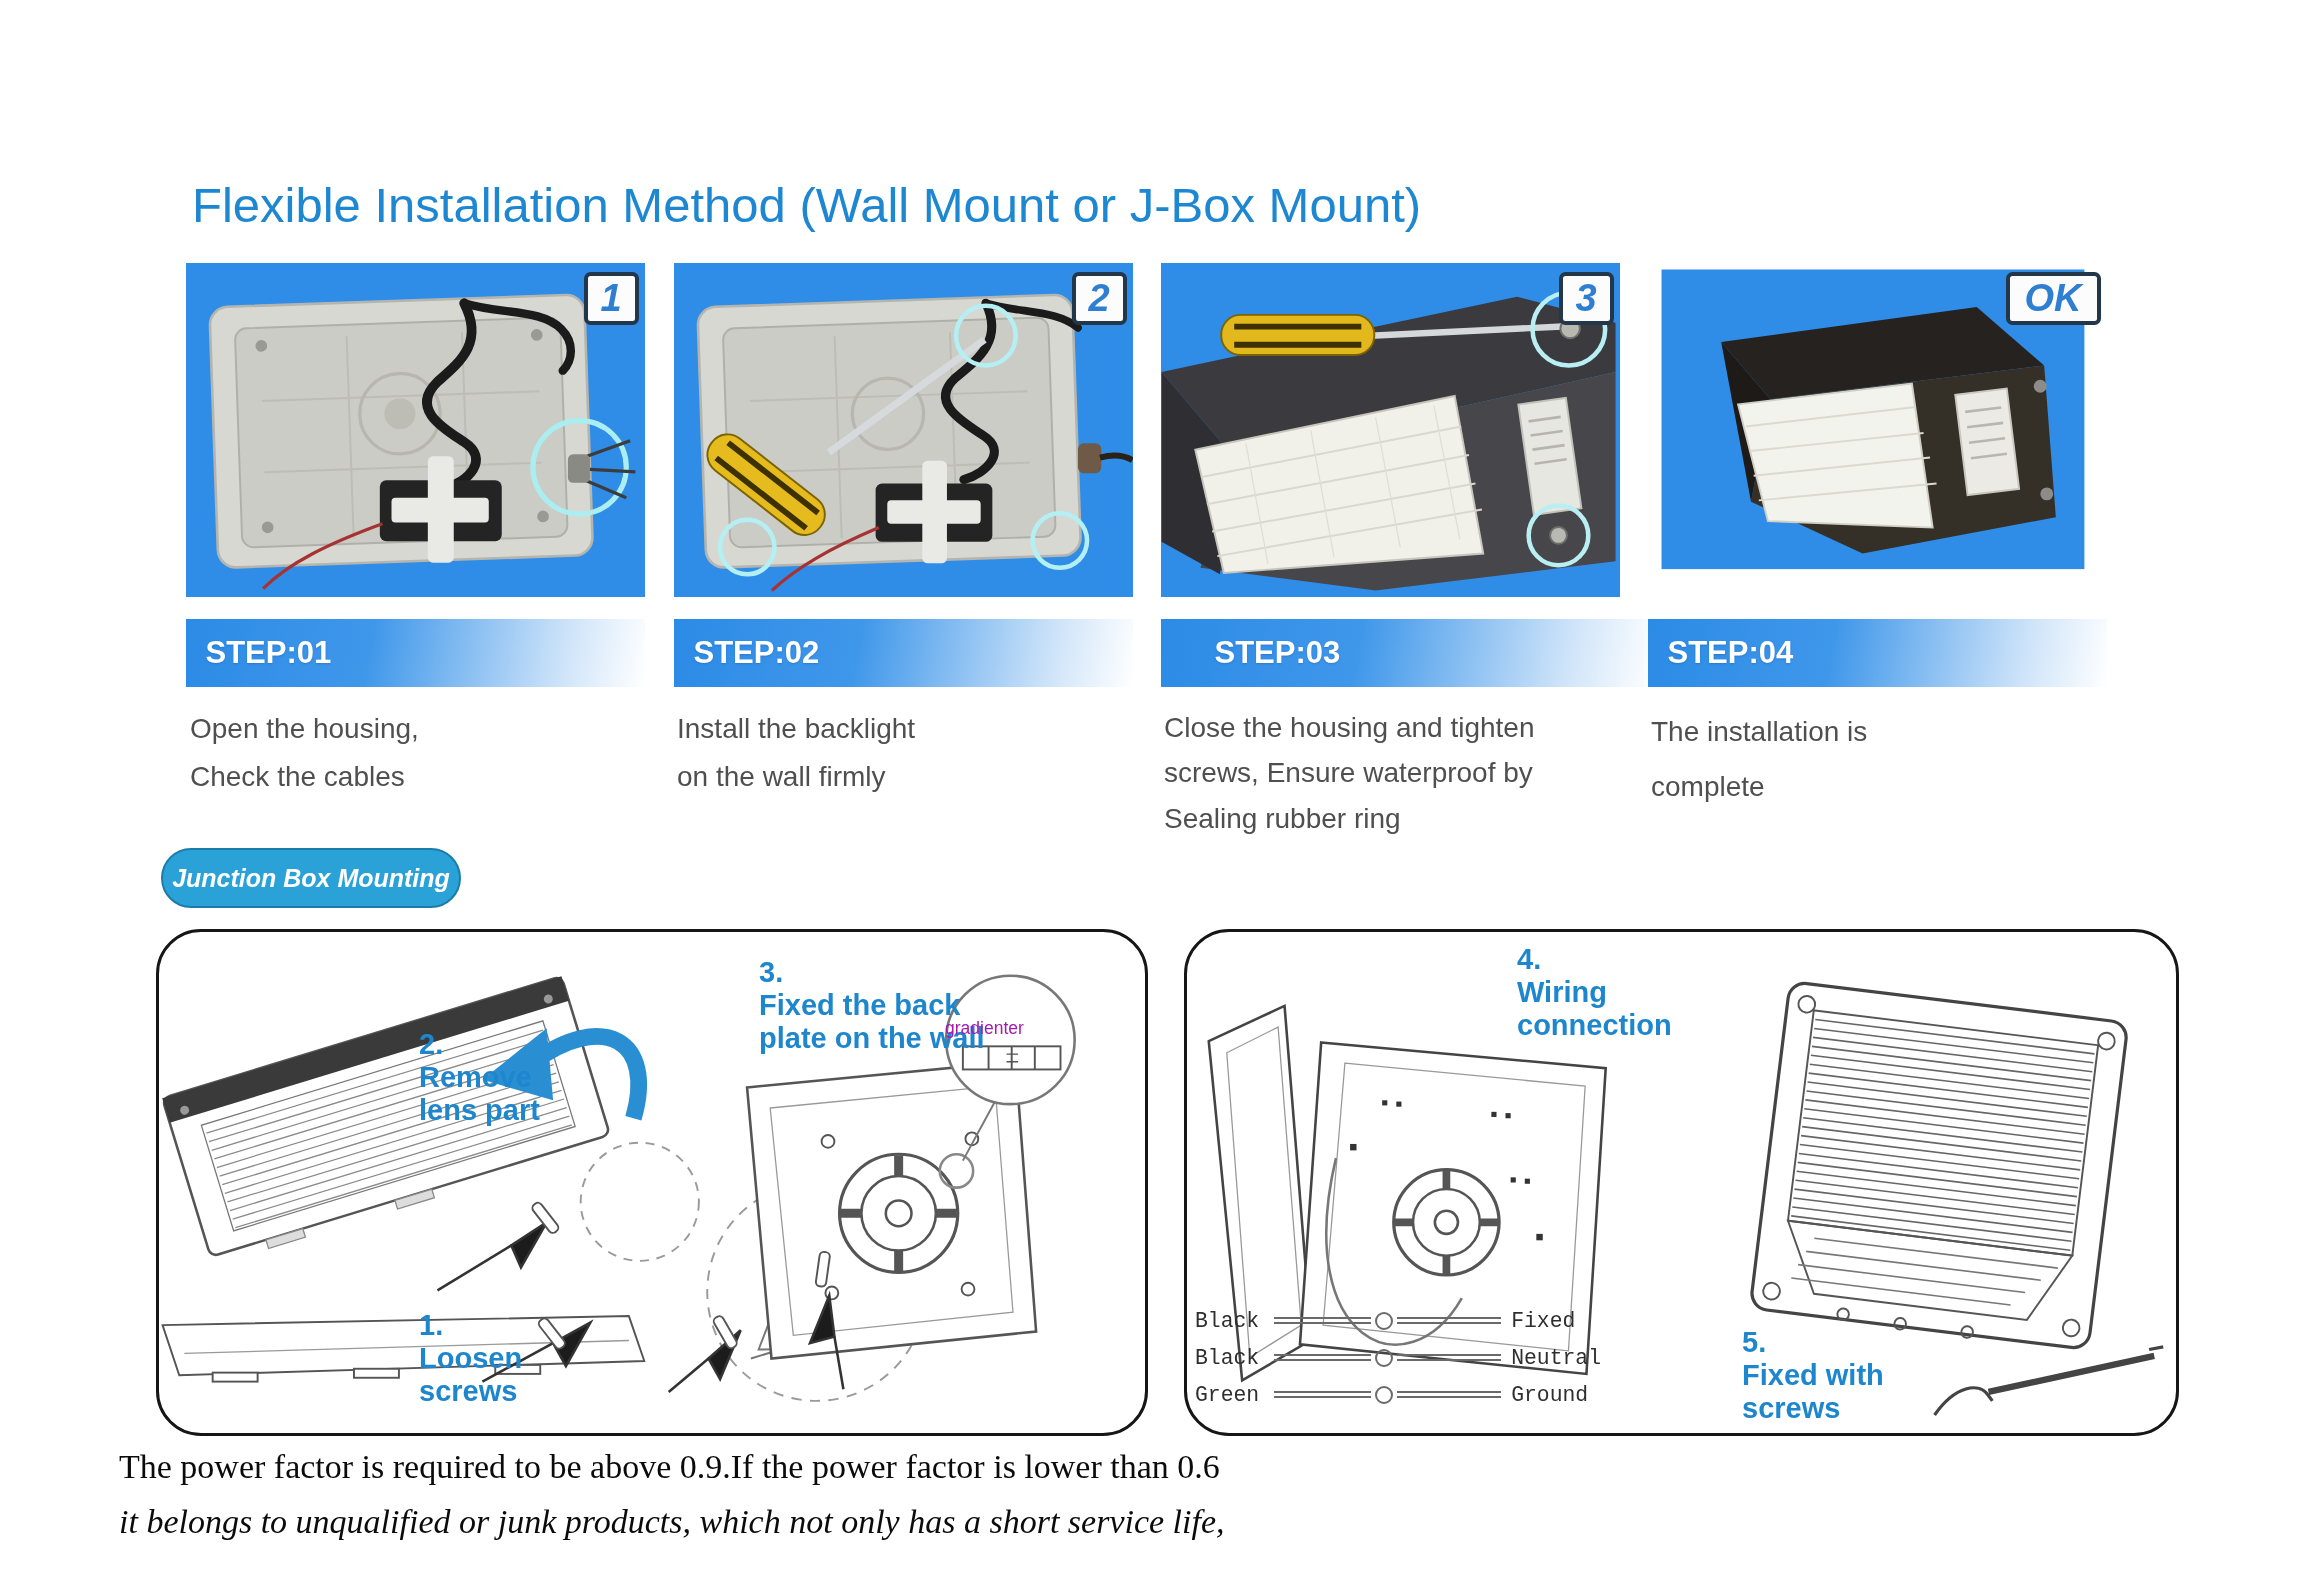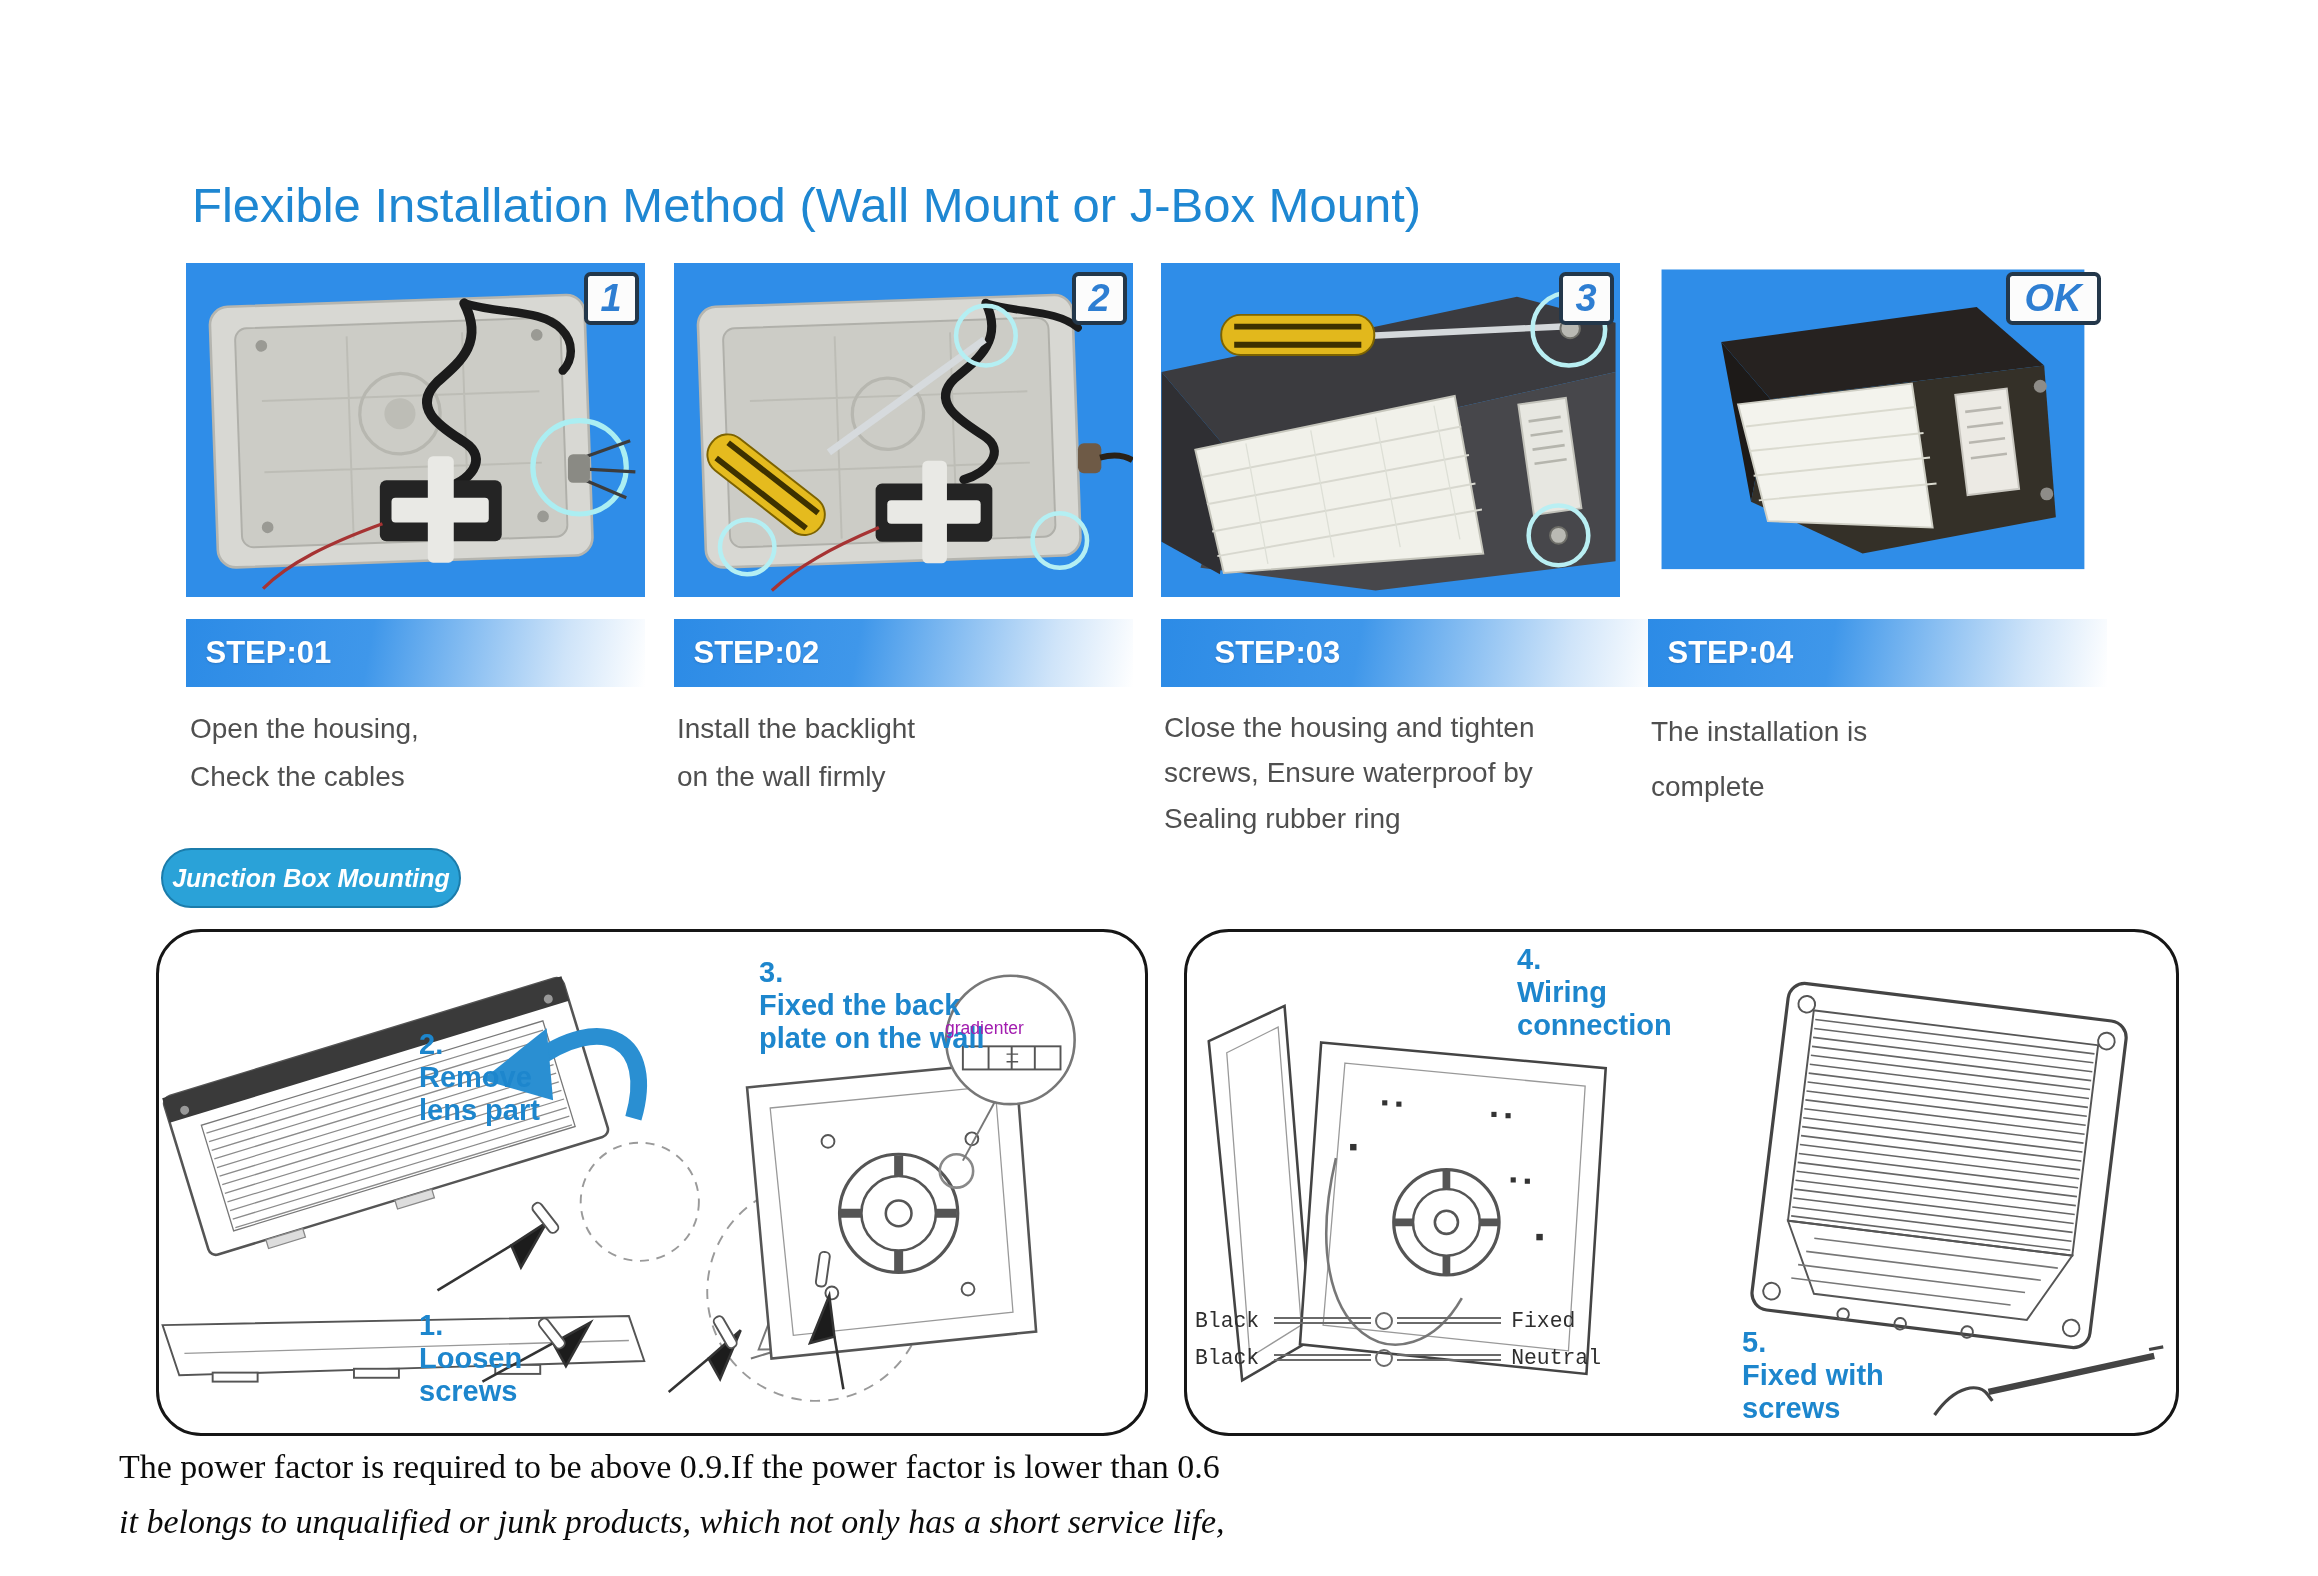--- a/index.html
+++ b/index.html
@@ -405,19 +405,26 @@
       <span class="wire-line l2"></span>
       <span class="legend-signal">Fixed</span>
     </div>
     <div class="legend-row">
       <span class="legend-color">Black</span>
       <span class="wire-line l1"></span>
       <span class="wire-circle"></span>
       <span class="wire-line l2"></span>
       <span class="legend-signal">Neutral</span>
     </div>
+    <div class="legend-row">
+      <span class="legend-color">Green</span>
+      <span class="wire-line l1"></span>
+      <span class="wire-circle"></span>
+      <span class="wire-line l2"></span>
+      <span class="legend-signal">Ground</span>
+    </div>
   </div>
 
   <div class="footer-line" id="footer-1">The power factor is required to be above 0.9.If the power factor is lower than 0.6</div>
   <div class="footer-line" id="footer-2">it belongs to unqualified or junk products, which not only has a short service life,</div>
 
 </div>
 
 
 </body></html>

